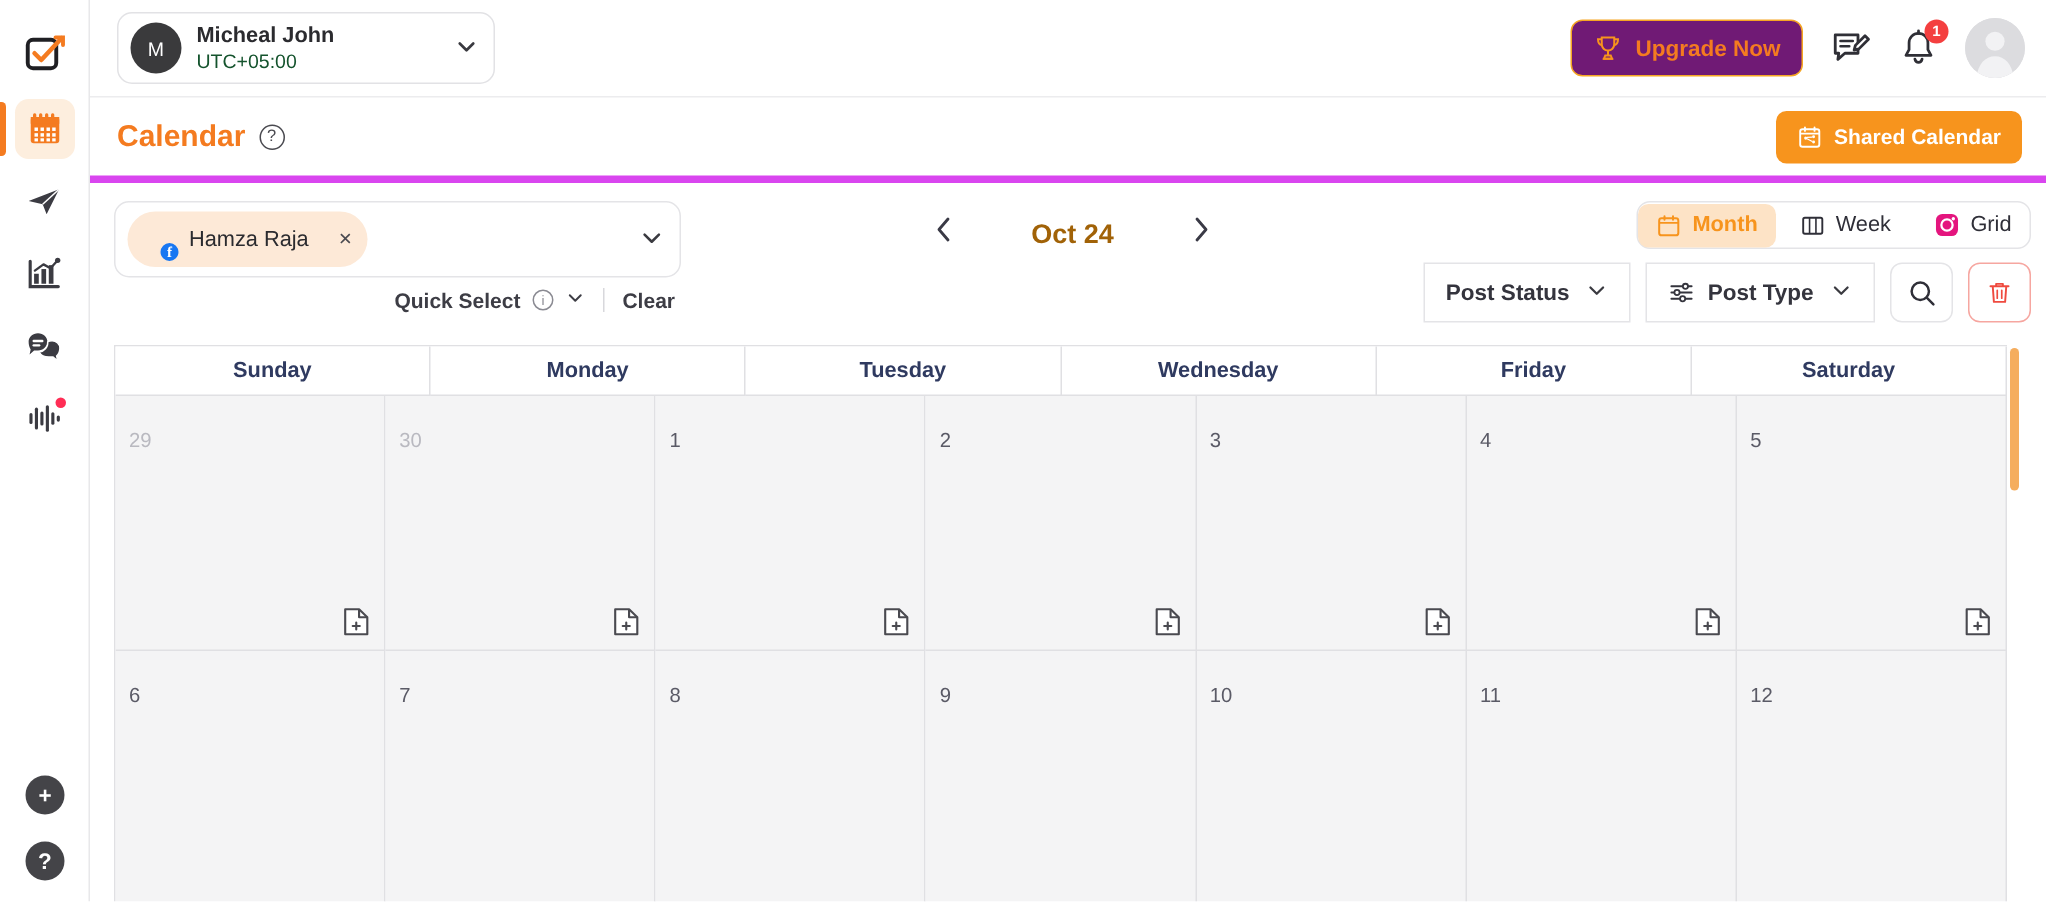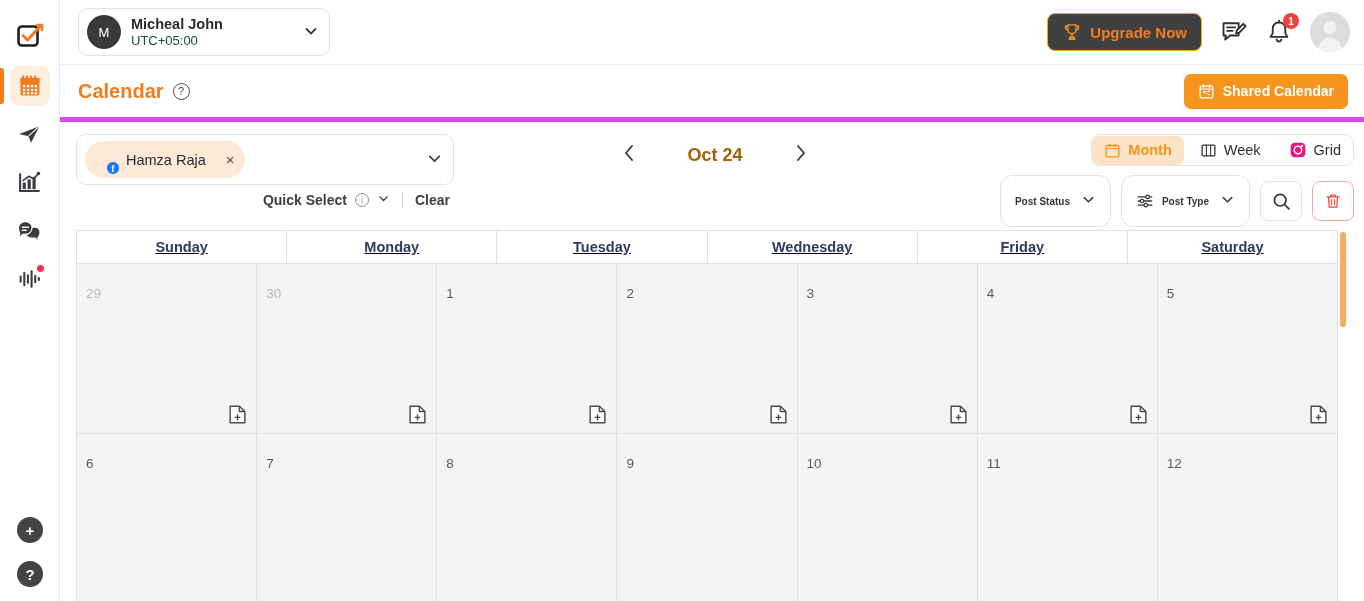--- a/index.html
+++ b/index.html
@@ -66,21 +66,21 @@
   }
   .acct-text { flex: 1; min-width: 0; line-height: 1.25; }
   .acct-name { font-size: 14.5px; font-weight: bold; color: #2b2b2f; }
   .acct-tz { font-size: 13px; color: #14532d; }
   .chev { color: #3a3a40; font-size: 13px; }
 
   .topbar-right { margin-left: auto; display: flex; align-items: center; gap: 18px; }
   .upgrade-btn {
     display: flex; align-items: center; gap: 8px;
     border: 1.5px solid #f5a623; border-radius: 8px;
-    padding: 8px 14px; background: #404040; cursor: pointer;
+    padding: 8px 14px; background: #701a75; cursor: pointer;
   }
   .upgrade-btn span { color: #f47b20; font-weight: bold; font-size: 15px; }
   .icon-btn { cursor: pointer; position: relative; display: flex;
     align-items: center; justify-content: center; }
   .bell-badge {
     position: absolute; top: -6px; right: -7px;
     background: #f43f3f; color: #fff; font-size: 10px; font-weight: bold;
     min-width: 16px; height: 16px; border-radius: 8px;
     display: flex; align-items: center; justify-content: center; padding: 0 3px;
   }
@@ -169,39 +169,39 @@
   }
   .view-opt {
     display: flex; align-items: center; gap: 7px; padding: 6px 12px;
     border-radius: 7px; font-size: 14.5px; color: #2f2f38; cursor: pointer;
     font-weight: normal;
   }
   .view-opt.active { background: #fde3c6; color: #f7941d; font-weight: bold; }
 
   .filter-row { display: flex; align-items: center; gap: 10px; }
   .fbtn {
-    display: flex; align-items: center; gap: 8px; height: 52px;
-    border: 1px solid #e4e4e7; border-radius: 12px; padding: 0 14px;
-    font-size: 10px; color: #34343d; font-weight: bold; background: #fff;
+    display: flex; align-items: center; gap: 8px; height: 40px;
+    border: 1px solid #e4e4e7; border-radius: 0; padding: 0 14px;
+    font-size: 15px; color: #34343d; font-weight: bold; background: #fff;
     cursor: pointer;
   }
   .fbtn .chev { font-weight: normal; color: #3a3a40; margin-left: 3px; }
   .sq-btn {
     width: 42px; height: 40px; border: 1px solid #e4e4e7; border-radius: 8px;
     display: flex; align-items: center; justify-content: center;
     background: #fff; cursor: pointer;
   }
   .sq-btn.danger { border-color: #f6a6a0; }
 
   
   .cal-wrap { flex: 1; min-height: 0; display: flex;
     padding-right: 8px; position: relative; }
   .cal {
     flex: 1; min-width: 0; display: flex; flex-direction: column;
-    border-left: 1px solid #e0e0e3; border-top: 1px solid #e0e0e3; text-decoration: underline;
+    border-left: 1px solid #e0e0e3; border-top: 1px solid #e0e0e3;
   }
   .cal-head { display: flex; flex: 0 0 33px; background: #fff; }
   .cal-head div {
     flex: 1; border-right: 1px solid #e0e0e3; border-bottom: 1px solid #e0e0e3;
     display: flex; align-items: center; justify-content: center;
     font-size: 14.5px; font-weight: bold; color: #2f3a60;
   }
   .cal-body { flex: 1; min-height: 0; overflow: hidden; }
   .week { display: flex; height: 170px; }
   .cell {

